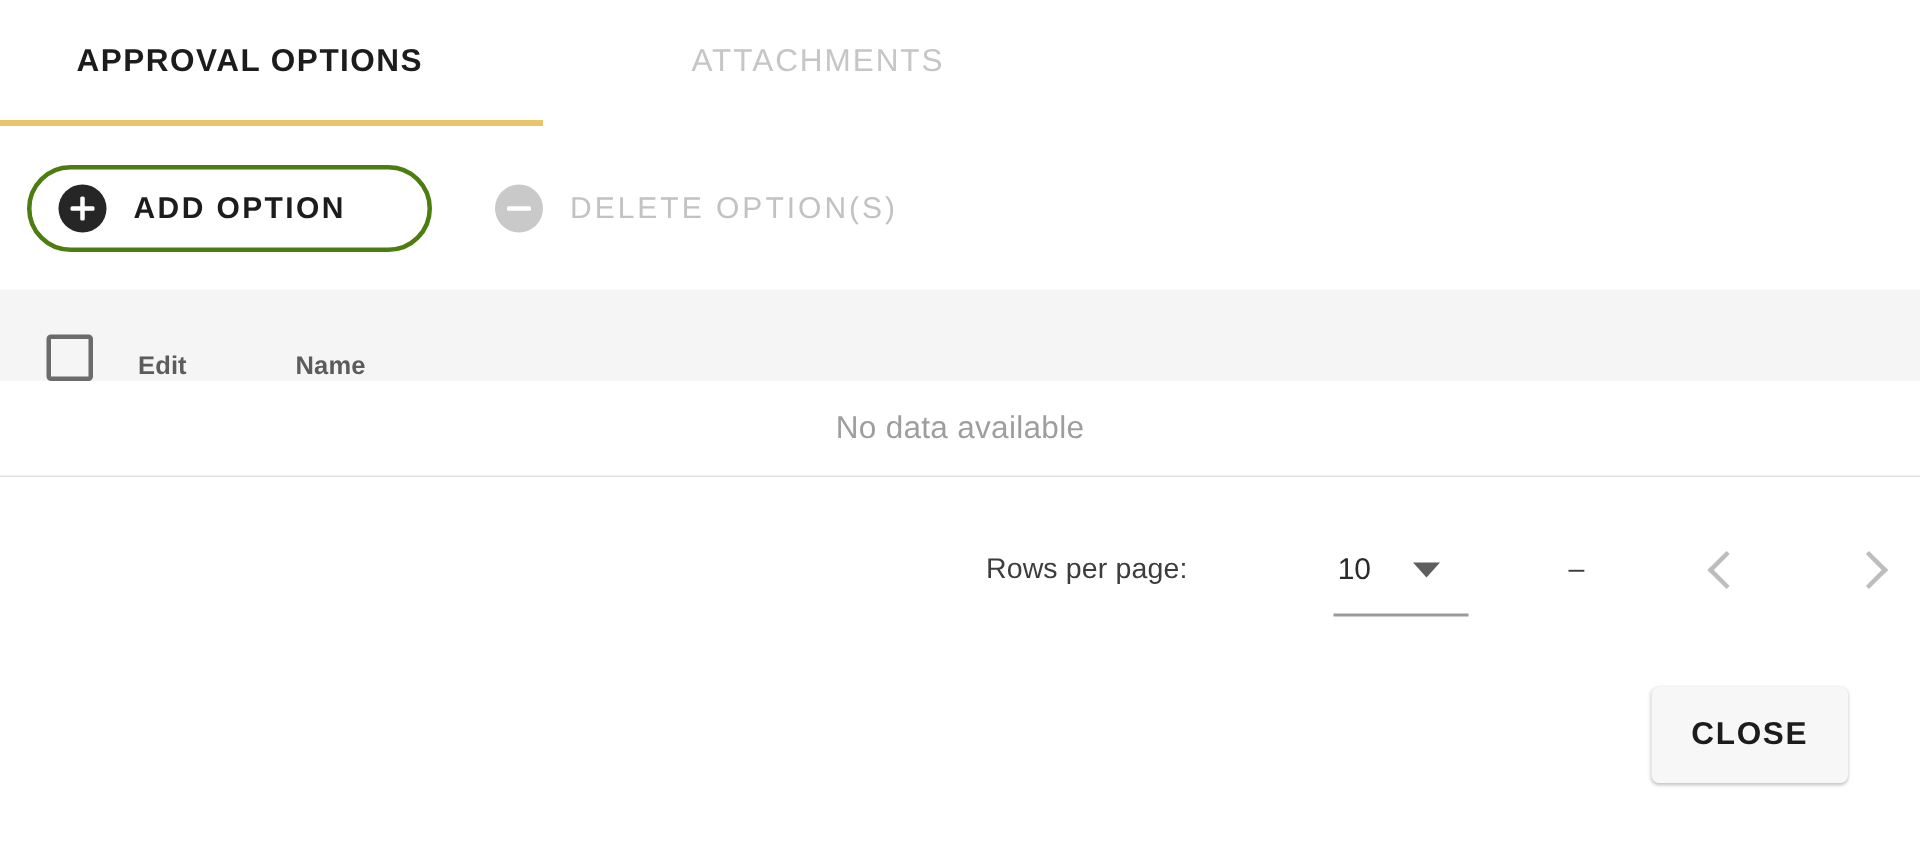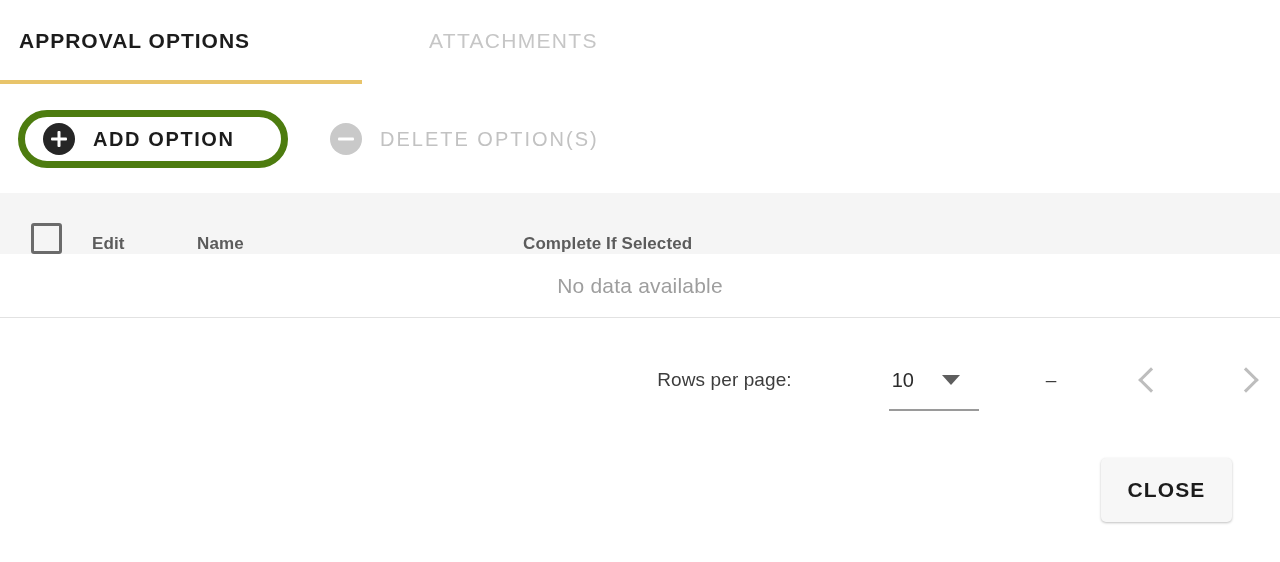--- a/index.html
+++ b/index.html
@@ -41,20 +41,21 @@
     padding: 0 24px;
   }
   .tab.tab-approval {
     width: 362px;
     padding: 0;
     color: #1c1c1c;
     font-weight: 600;
     letter-spacing: 1.0px;
     justify-content: flex-start;
     padding-left: 19px;
+    margin-left: 32px;
   }
   .tab.tab-advanced {
     color: #6d6d6d;
     padding-left: 68px;
     padding-right: 0;
     letter-spacing: 1.3px;
   }
   .tab.tab-attachments {
     color: #c6c6c6;
     padding-left: 67px;
@@ -83,21 +84,21 @@
     display: flex;
     align-items: center;
     height: 58px;
     box-sizing: border-box;
     user-select: none;
   }
   .btn-add {
     left: 18px;
     top: 0;
     width: 270px;
-    border: 7px solid #4d7c0f;
+    border: 3px solid #4d7c0f;
     border-radius: 29px;
     padding-left: 18px;
     cursor: pointer;
   }
   .btn-delete {
     left: 330px;
     top: 0;
     padding-left: 0;
     cursor: default;
   }
@@ -318,21 +319,20 @@
 </div>
 
 <div class="table-wrap">
 
   <div class="thead">
     <div class="th th-check">
       <div class="checkbox"></div>
     </div>
     <div class="th th-edit">Edit</div>
     <div class="th th-name">Name</div>
-    <div class="th th-complete">Complete If Selected</div>
   </div>
 
   <div class="tbody-empty">No data available</div>
 
   <div class="table-divider"></div>
 
 </div>
 
 <div class="pagination">
 

